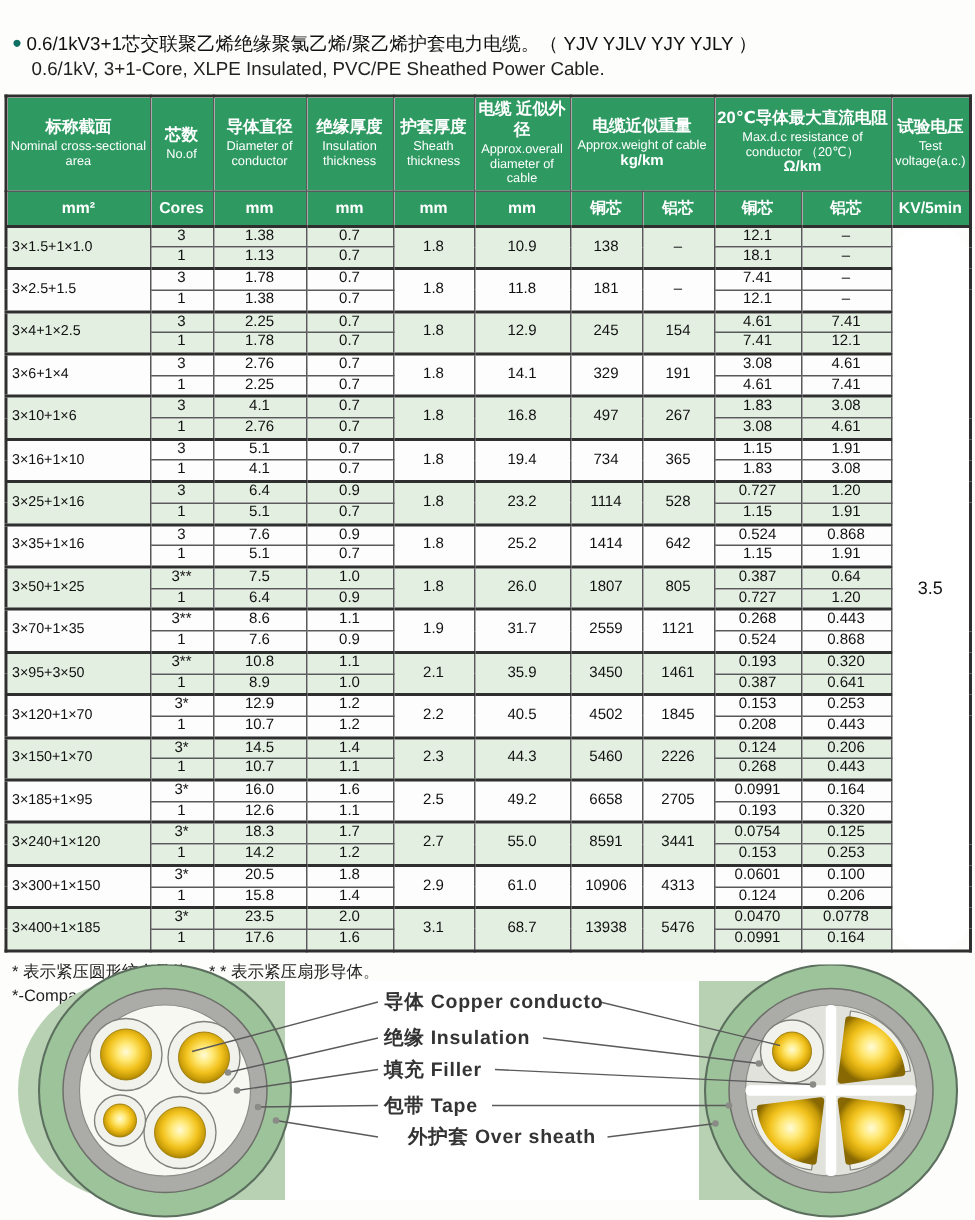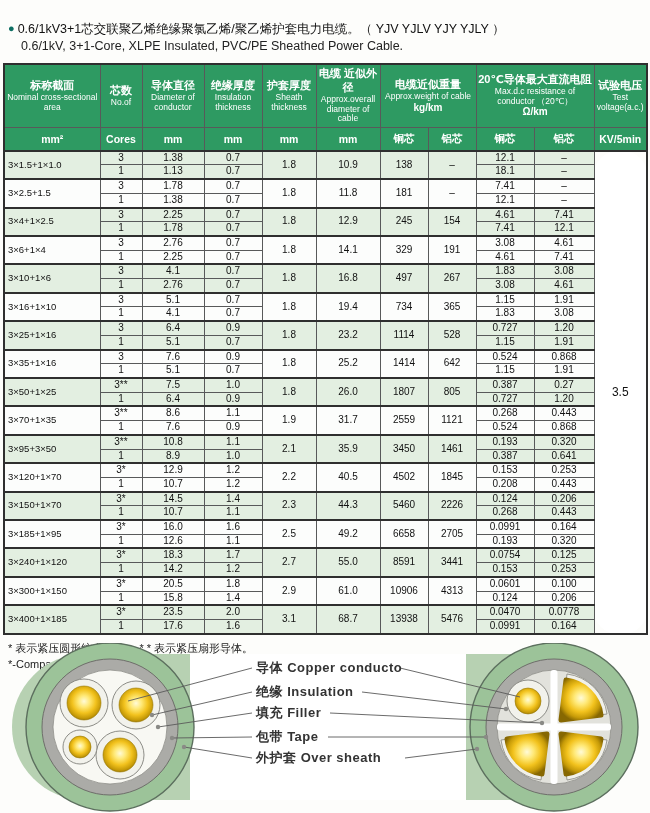--- a/index.html
+++ b/index.html
@@ -305,21 +305,21 @@
       <tr class="tint gstart">
         <td rowspan="2" class="size">3×50+1×25</td>
         <td>3**</td>
         <td>7.5</td>
         <td>1.0</td>
         <td rowspan="2">1.8</td>
         <td rowspan="2">26.0</td>
         <td rowspan="2">1807</td>
         <td rowspan="2">805</td>
         <td>0.387</td>
-        <td>0.27</td>
+        <td>0.64</td>
       </tr>
       <tr class="tint">
         <td>1</td>
         <td>6.4</td>
         <td>0.9</td>
         <td>0.727</td>
         <td>1.20</td>
       </tr>
       <tr class="plain gstart">
         <td rowspan="2" class="size">3×70+1×35</td>
@@ -570,16 +570,16 @@
   </div>
   <div class="cable-label" style="left:256px;top:40px">
     <span>绝缘</span> <span>Insulation</span>
   </div>
   <div class="cable-label" style="left:256px;top:61px">
     <span>填充</span> <span>Filler</span>
   </div>
   <div class="cable-label" style="left:256px;top:85px">
     <span>包带</span> <span>Tape</span>
   </div>
-  <div class="cable-label" style="left:256px;top:106px">
+  <div class="cable-label" style="left:272px;top:106px">
     <span>外护套</span> <span>Over sheath</span>
   </div>
 </div>
 
 </body></html>

